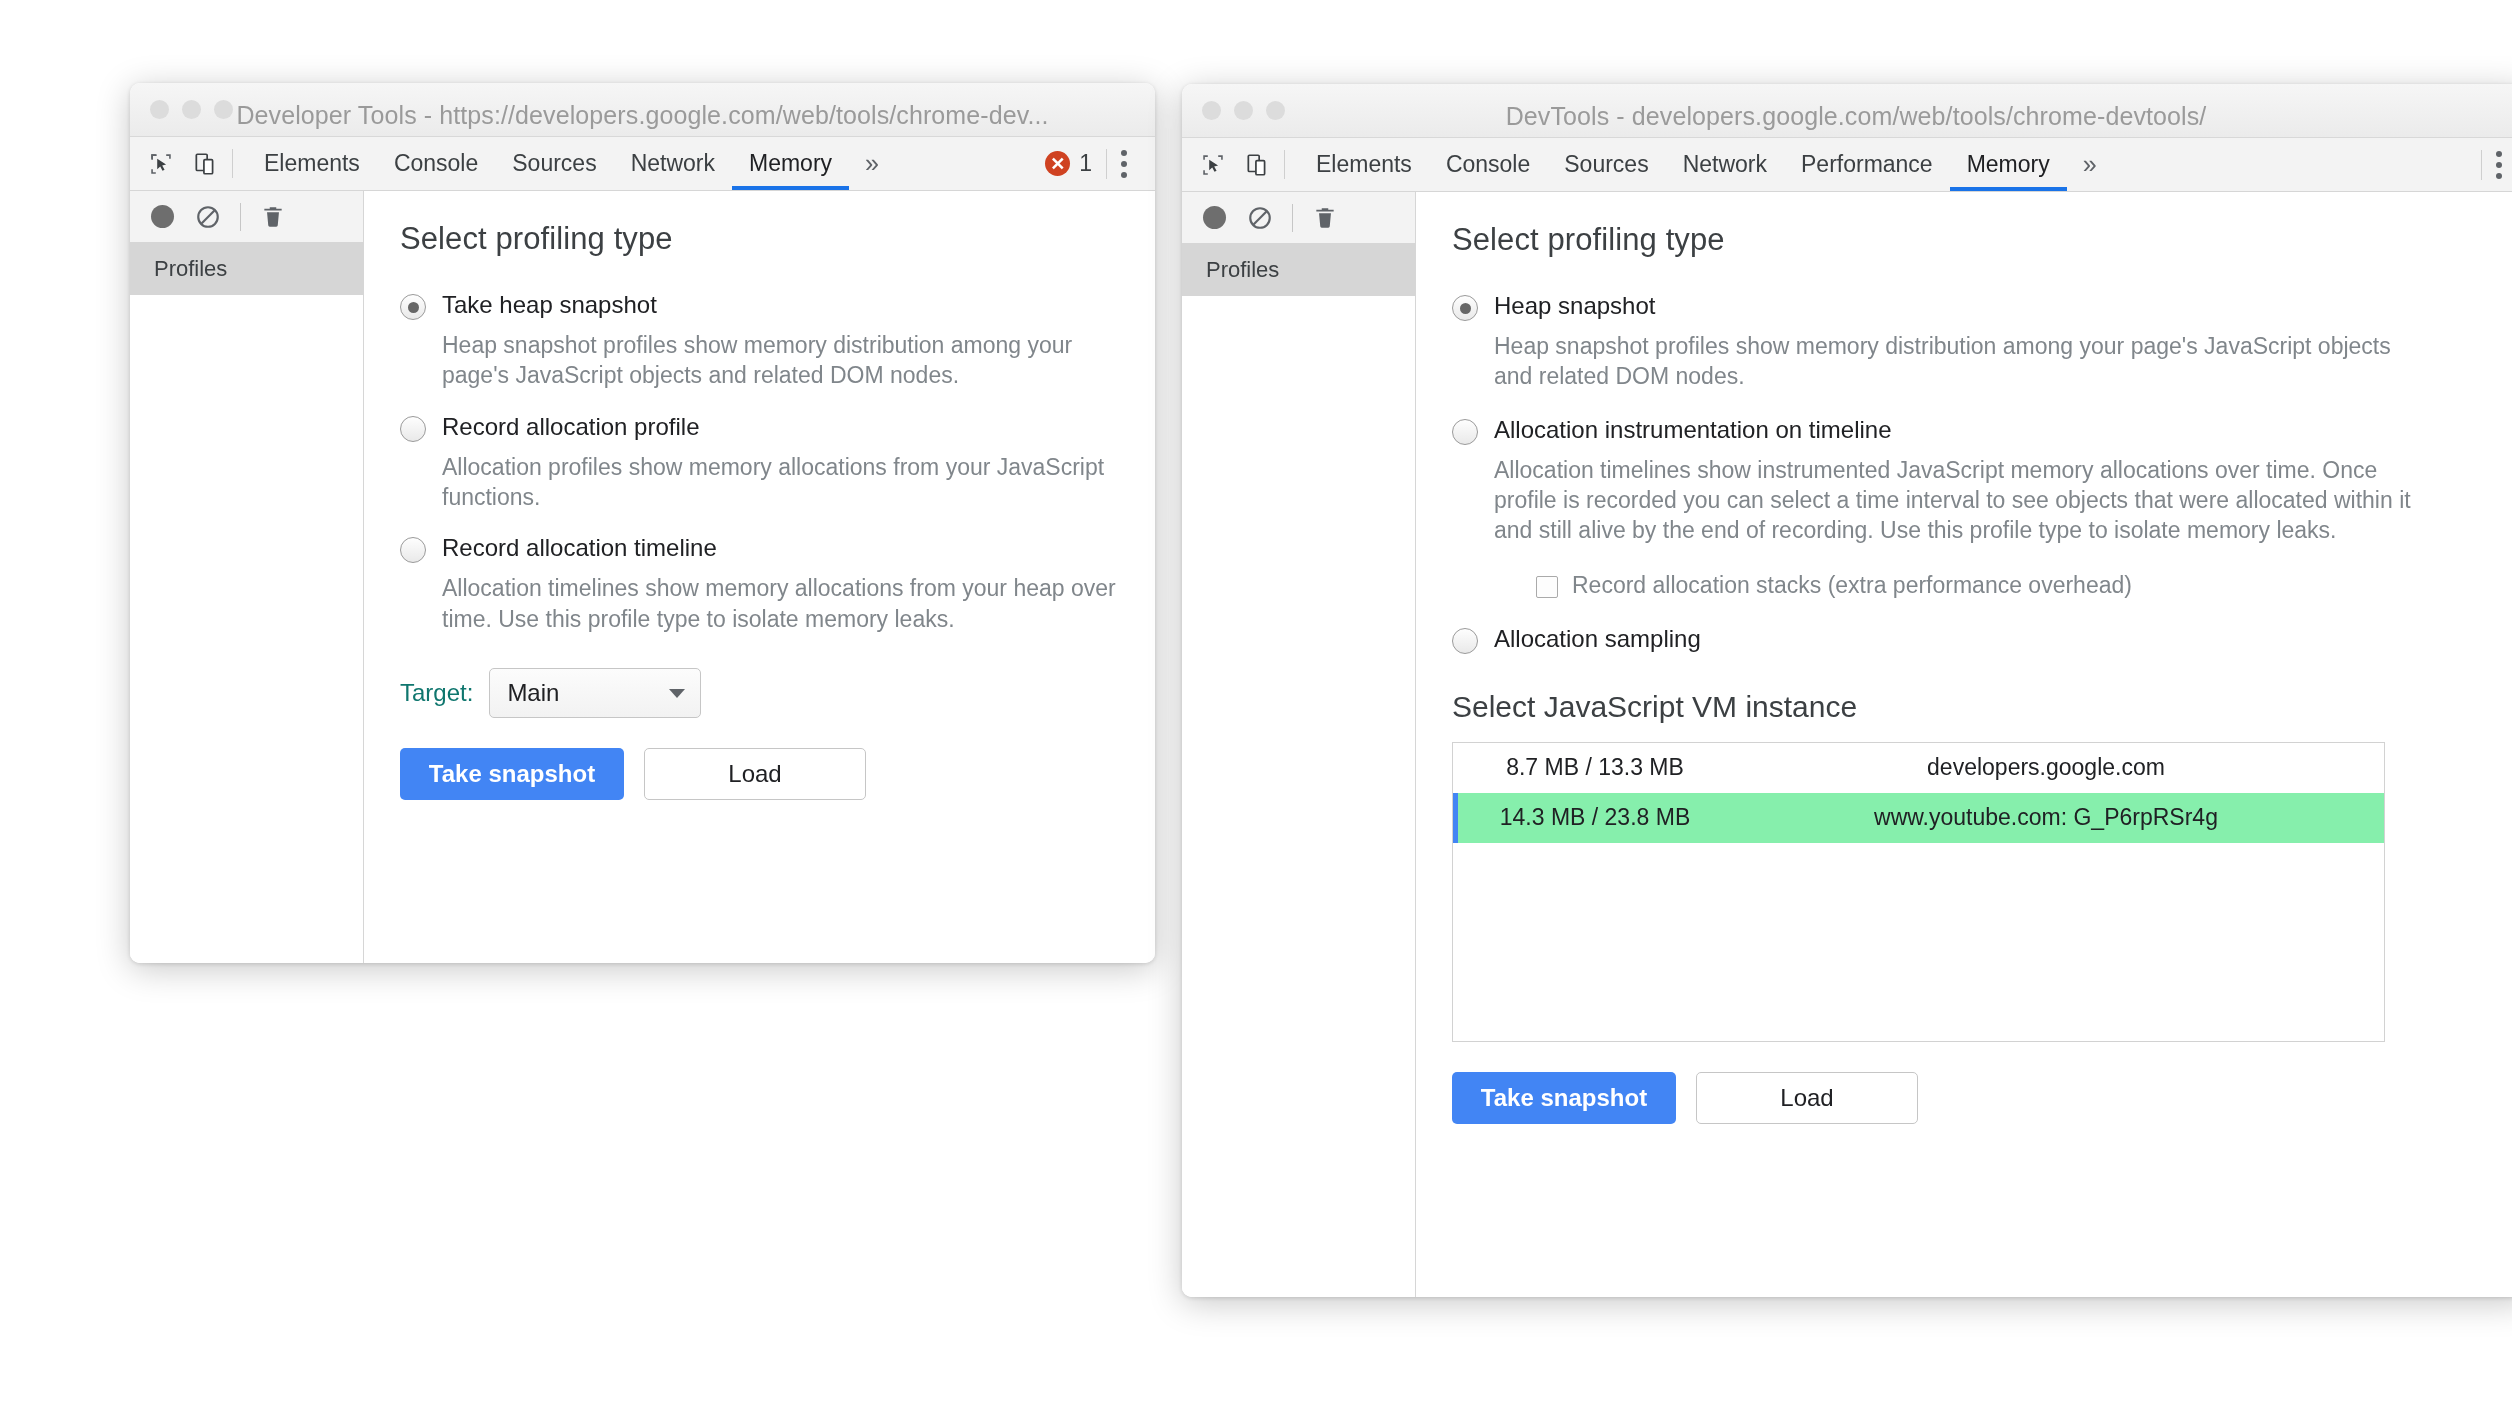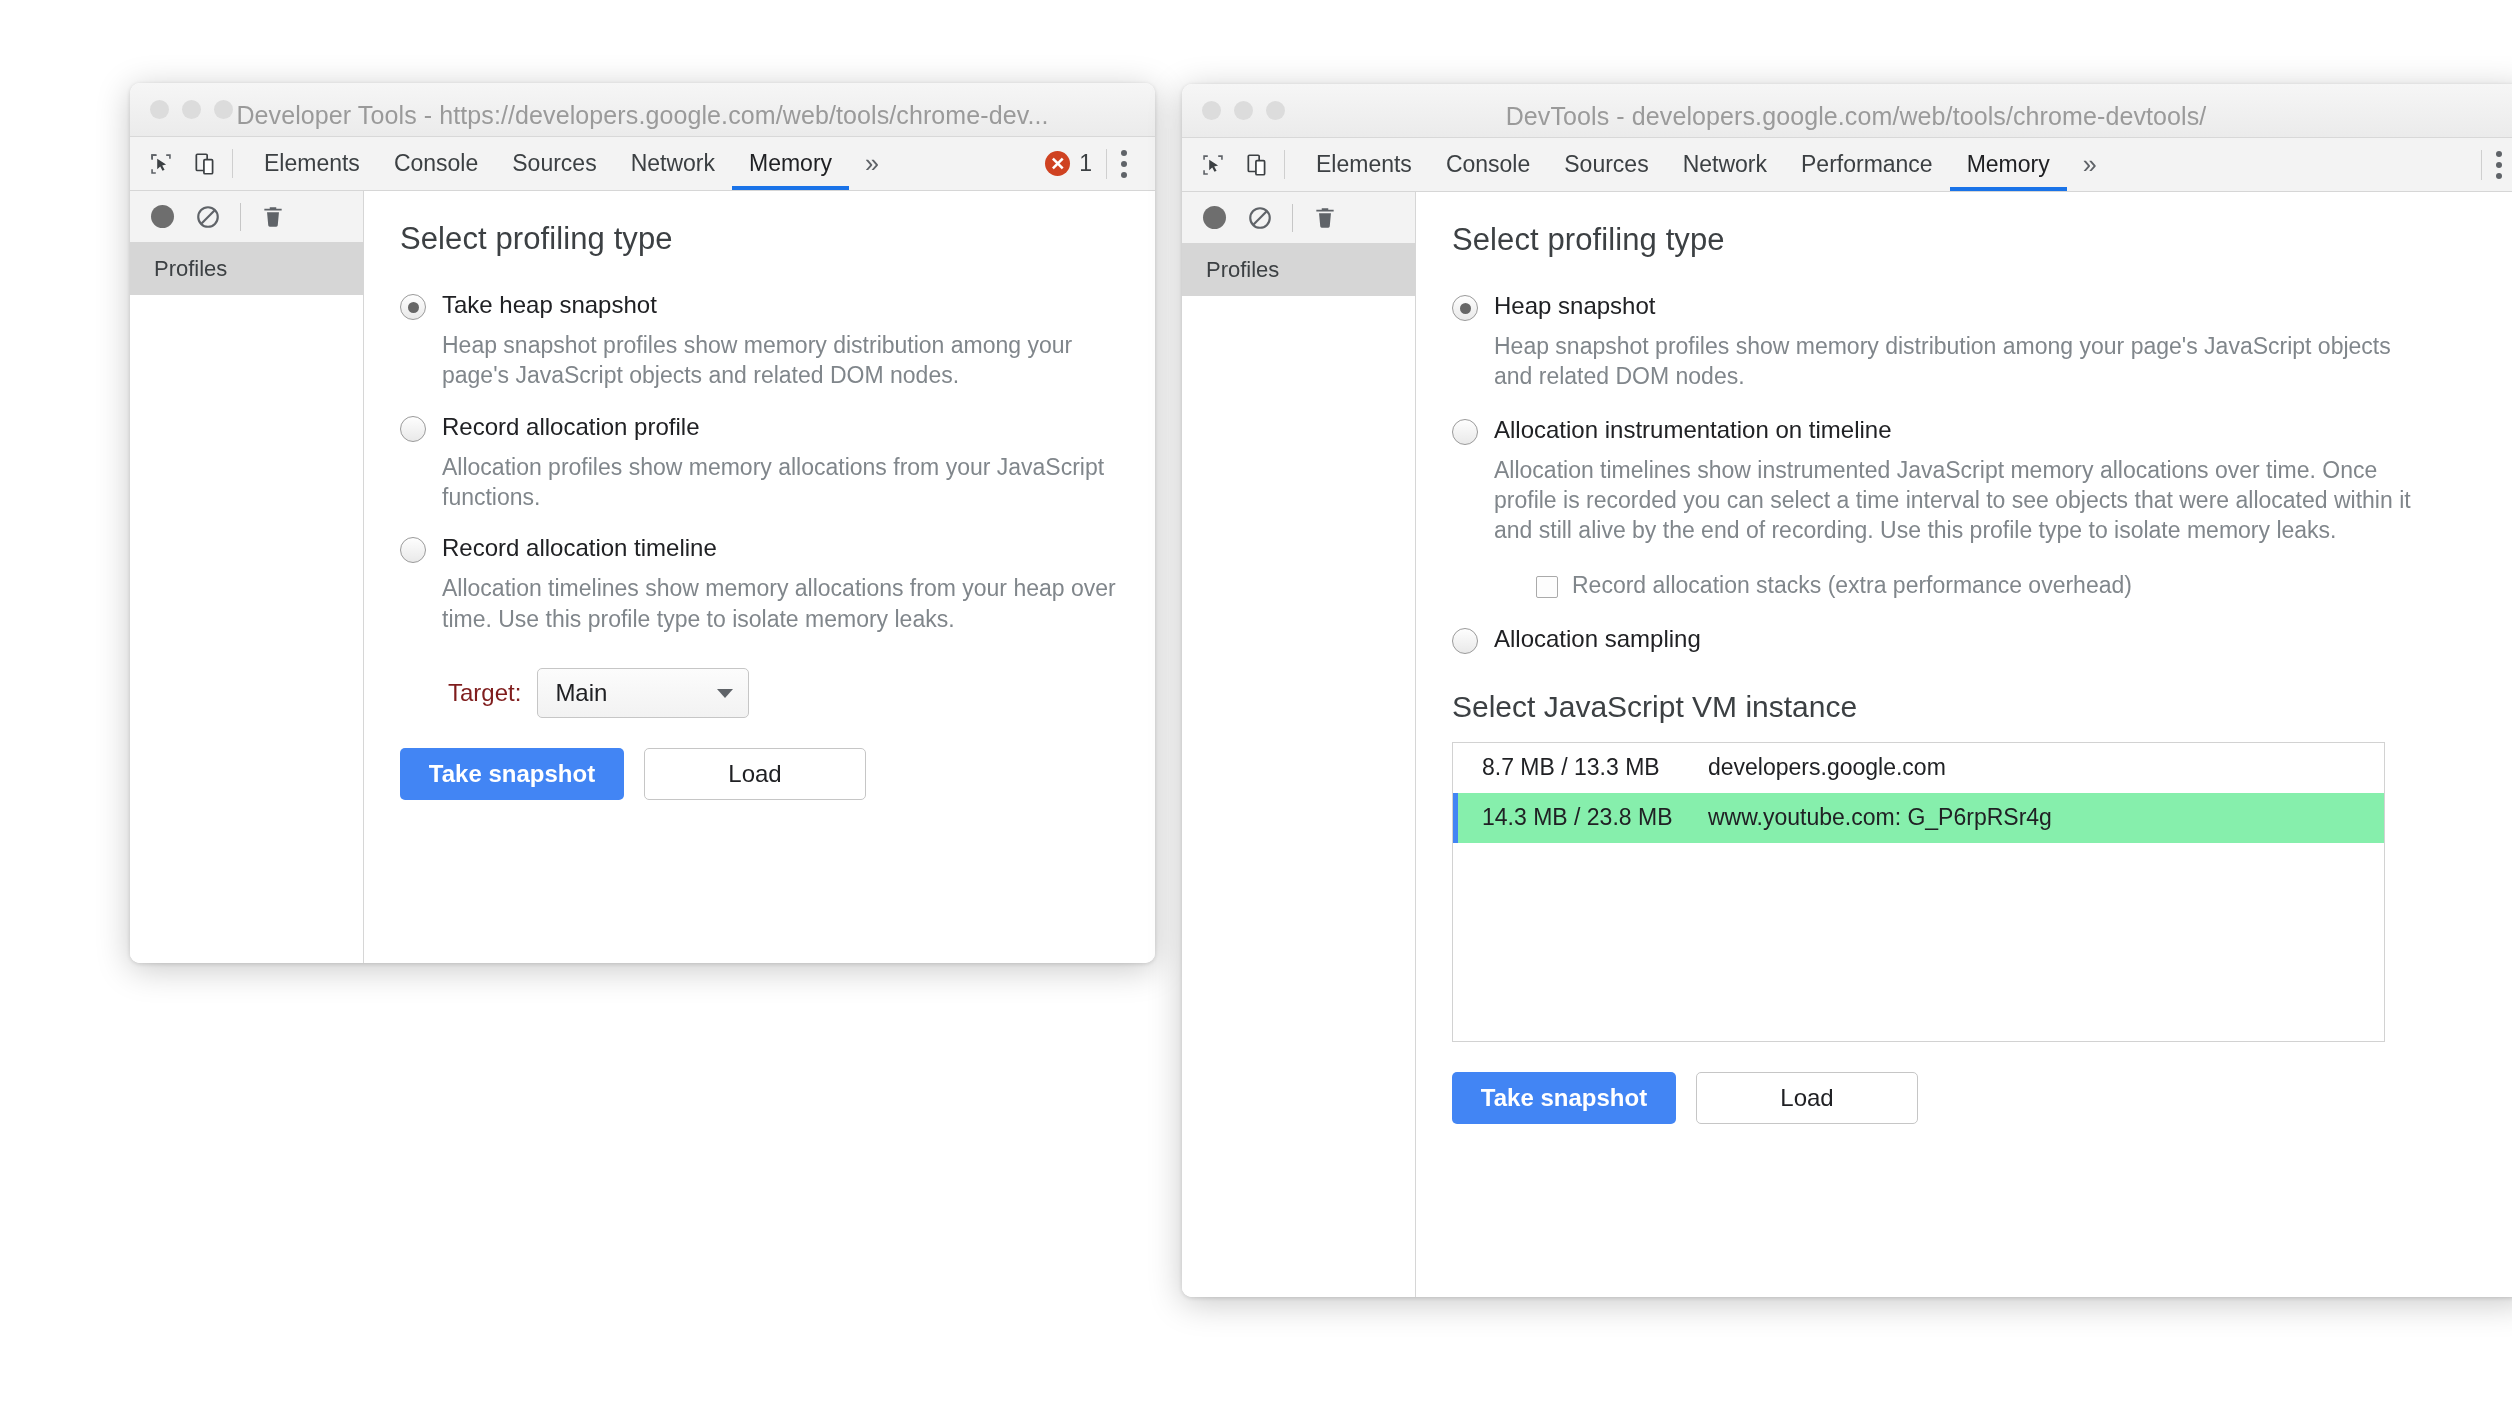--- a/index.html
+++ b/index.html
@@ -130,21 +130,21 @@
   }
   .checkbox-row { display: flex; align-items: flex-start; gap: 14px; margin: 26px 0 0 84px; cursor: pointer; }
   .checkbox {
     width: 22px; height: 22px; border: 1px solid #aaa; border-radius: 2px;
     background: #fdfdfd; flex: 0 0 auto; margin-top: 4px;
   }
   .checkbox-label { font-size: 23px; color: #80868b; }
 
   
   .target-row { display: flex; align-items: center; gap: 16px; margin-top: 34px; }
-  .target-label { font-size: 24px; color: #7f1d1d; margin-left: 48px; }
+  .target-label { font-size: 24px; color: #0f766e; }
   .select {
     width: 212px; height: 50px;
     border: 1px solid #c6c6c6; border-radius: 5px;
     background: linear-gradient(#fcfcfc, #f2f2f2);
     display: flex; align-items: center; justify-content: space-between;
     padding: 0 15px 0 17px; font-size: 24px; color: #202124; cursor: pointer;
   }
   .caret { width: 0; height: 0; border-left: 8px solid transparent; border-right: 8px solid transparent; border-top: 9px solid #5f6368; }
 
   
@@ -154,21 +154,21 @@
     display: flex; align-items: center; justify-content: center;
     cursor: pointer; padding: 0 26px; white-space: nowrap;
   }
   .btn-primary { background: #4285f4; color: #fff; font-weight: bold; min-width: 224px; }
   .btn-secondary { background: #fff; color: #202124; border: 1px solid #c6c6c6; min-width: 222px; }
 
   
   .vm-h { font-size: 30px; color: #3c4043; margin: 36px 0 18px; }
   .vm-list {
     border: 1px solid #d2d2d2; background: #fff;
-    width: 933px; height: 300px; overflow: hidden;
+    width: 933px; height: 300px; overflow: hidden; text-align: center;
   }
   .vm-row {
     display: flex; align-items: center; height: 50px;
     font-size: 23px; color: #202124; cursor: pointer;
     border-left: 5px solid transparent;
   }
   .vm-row.selected { background: #86efac; border-left-color: #4285f4; }
   .vm-size { width: 250px; padding-left: 24px; flex: 0 0 auto; }
   .vm-name { flex: 1 1 auto; }
 </style>

